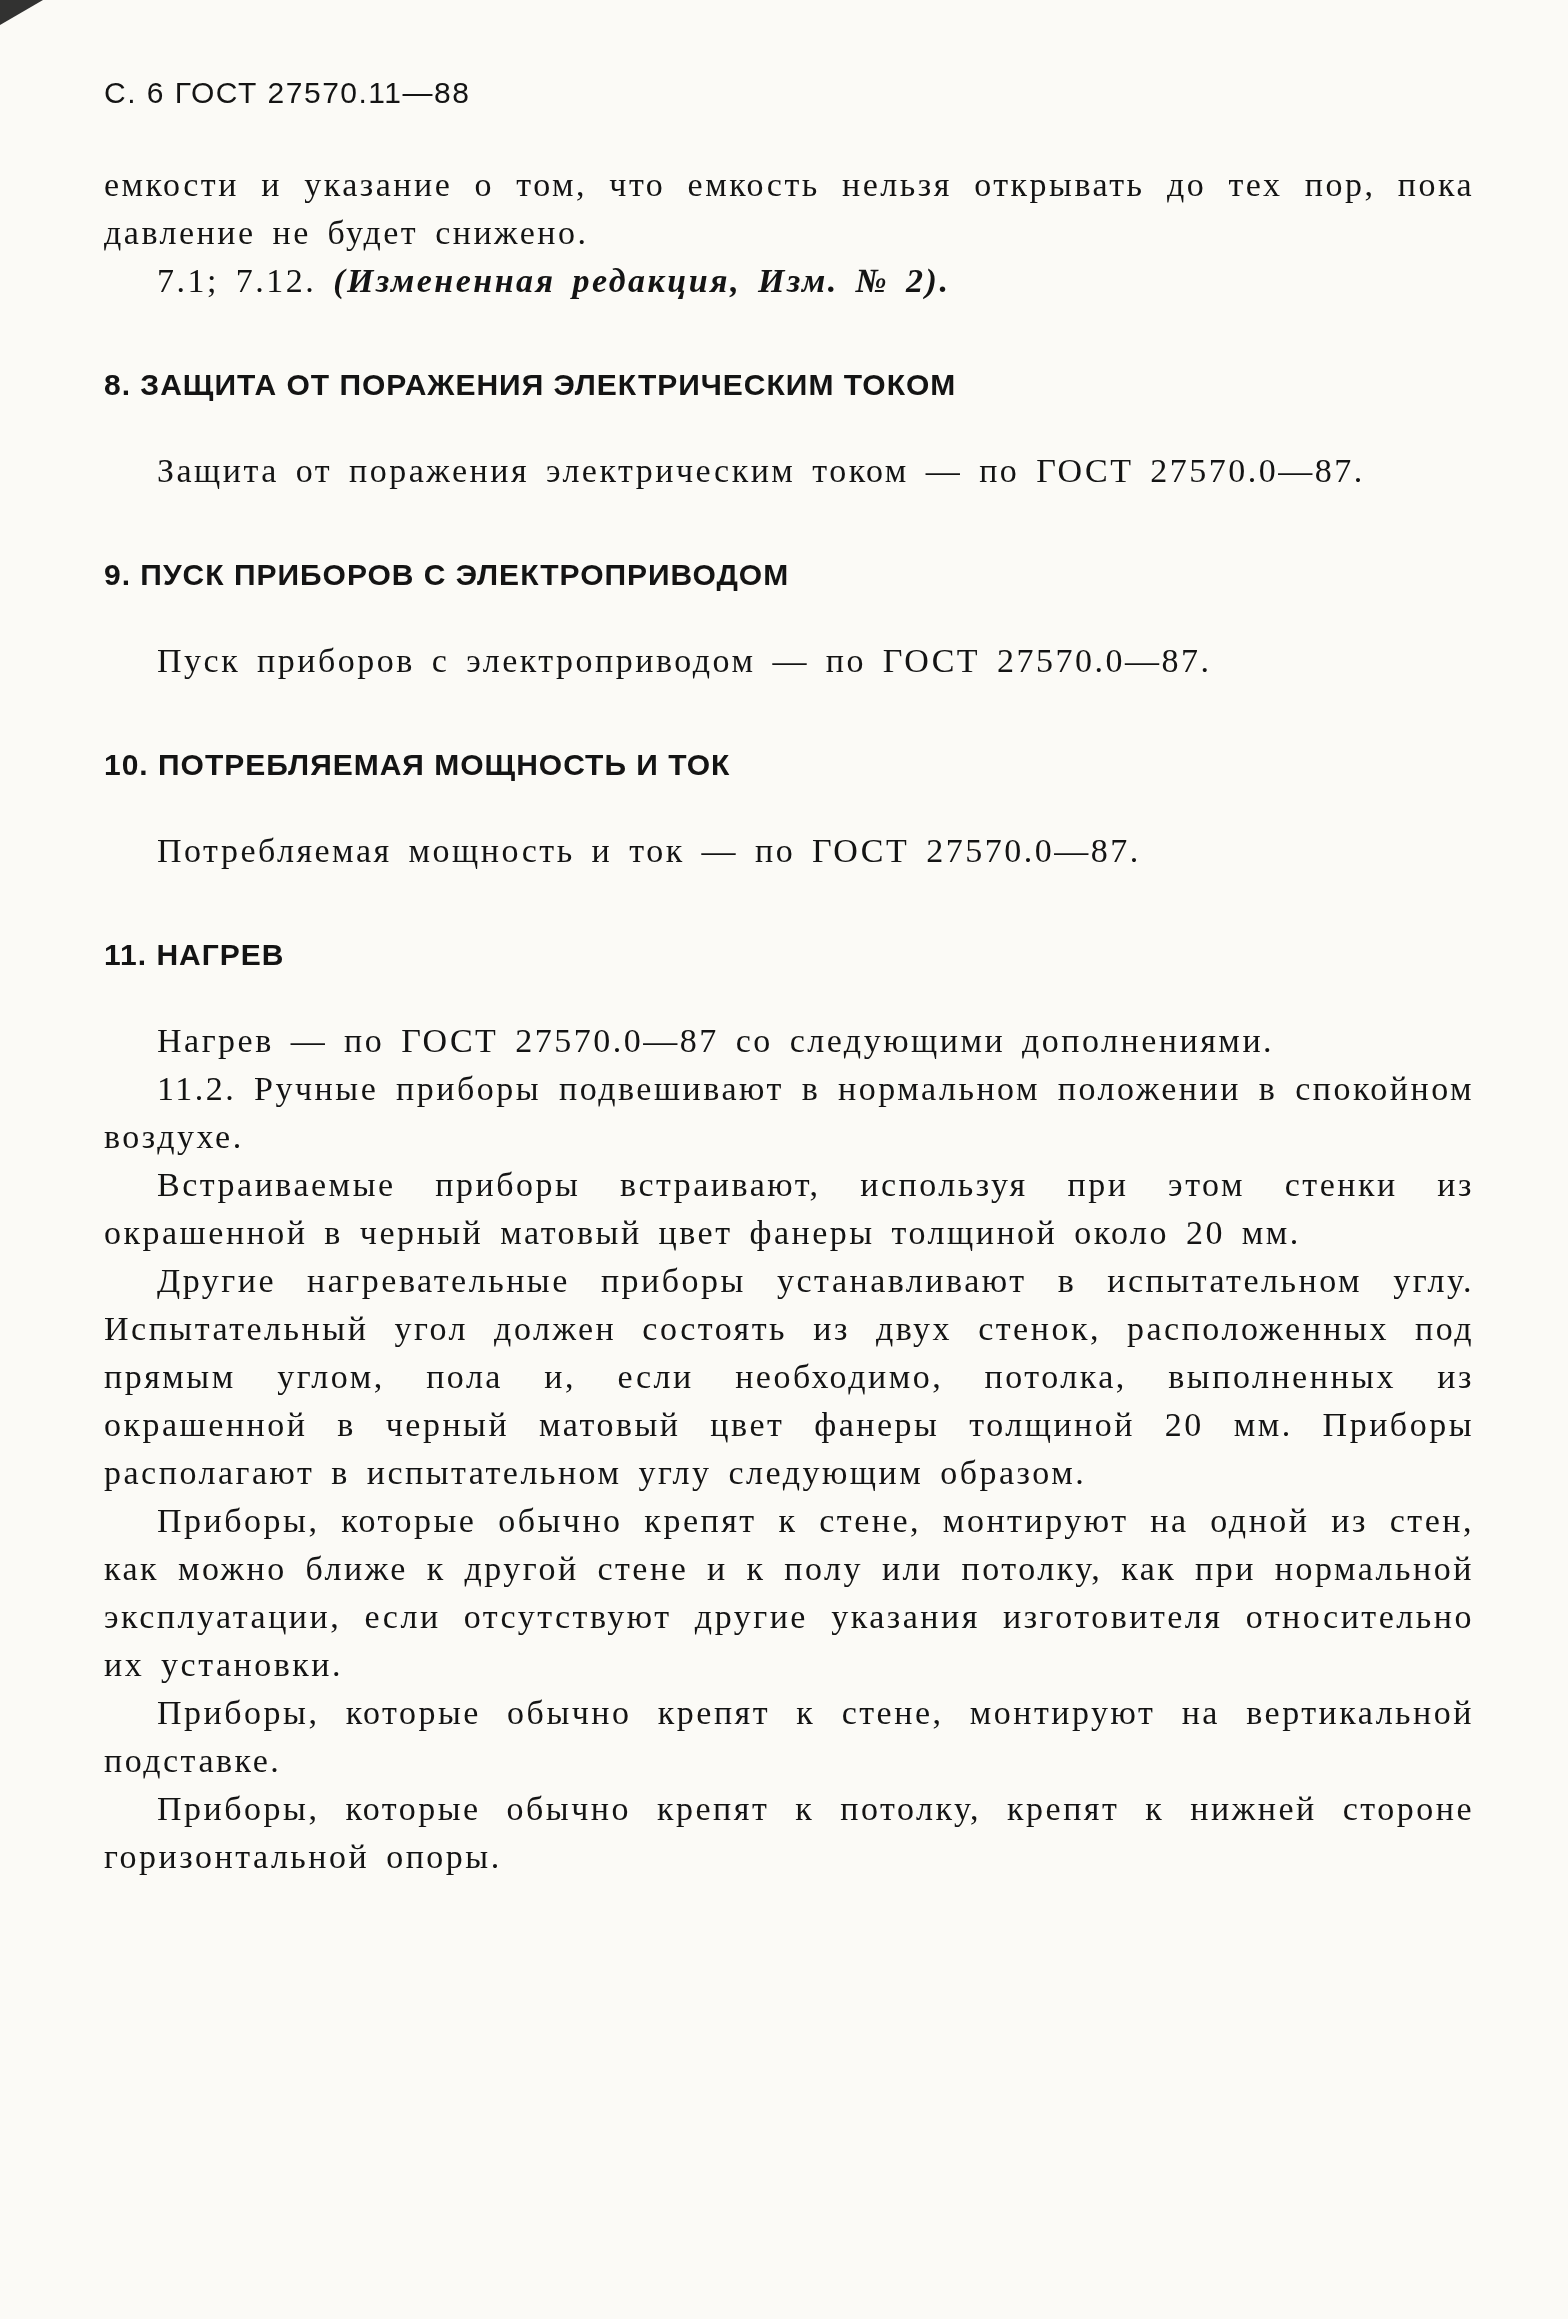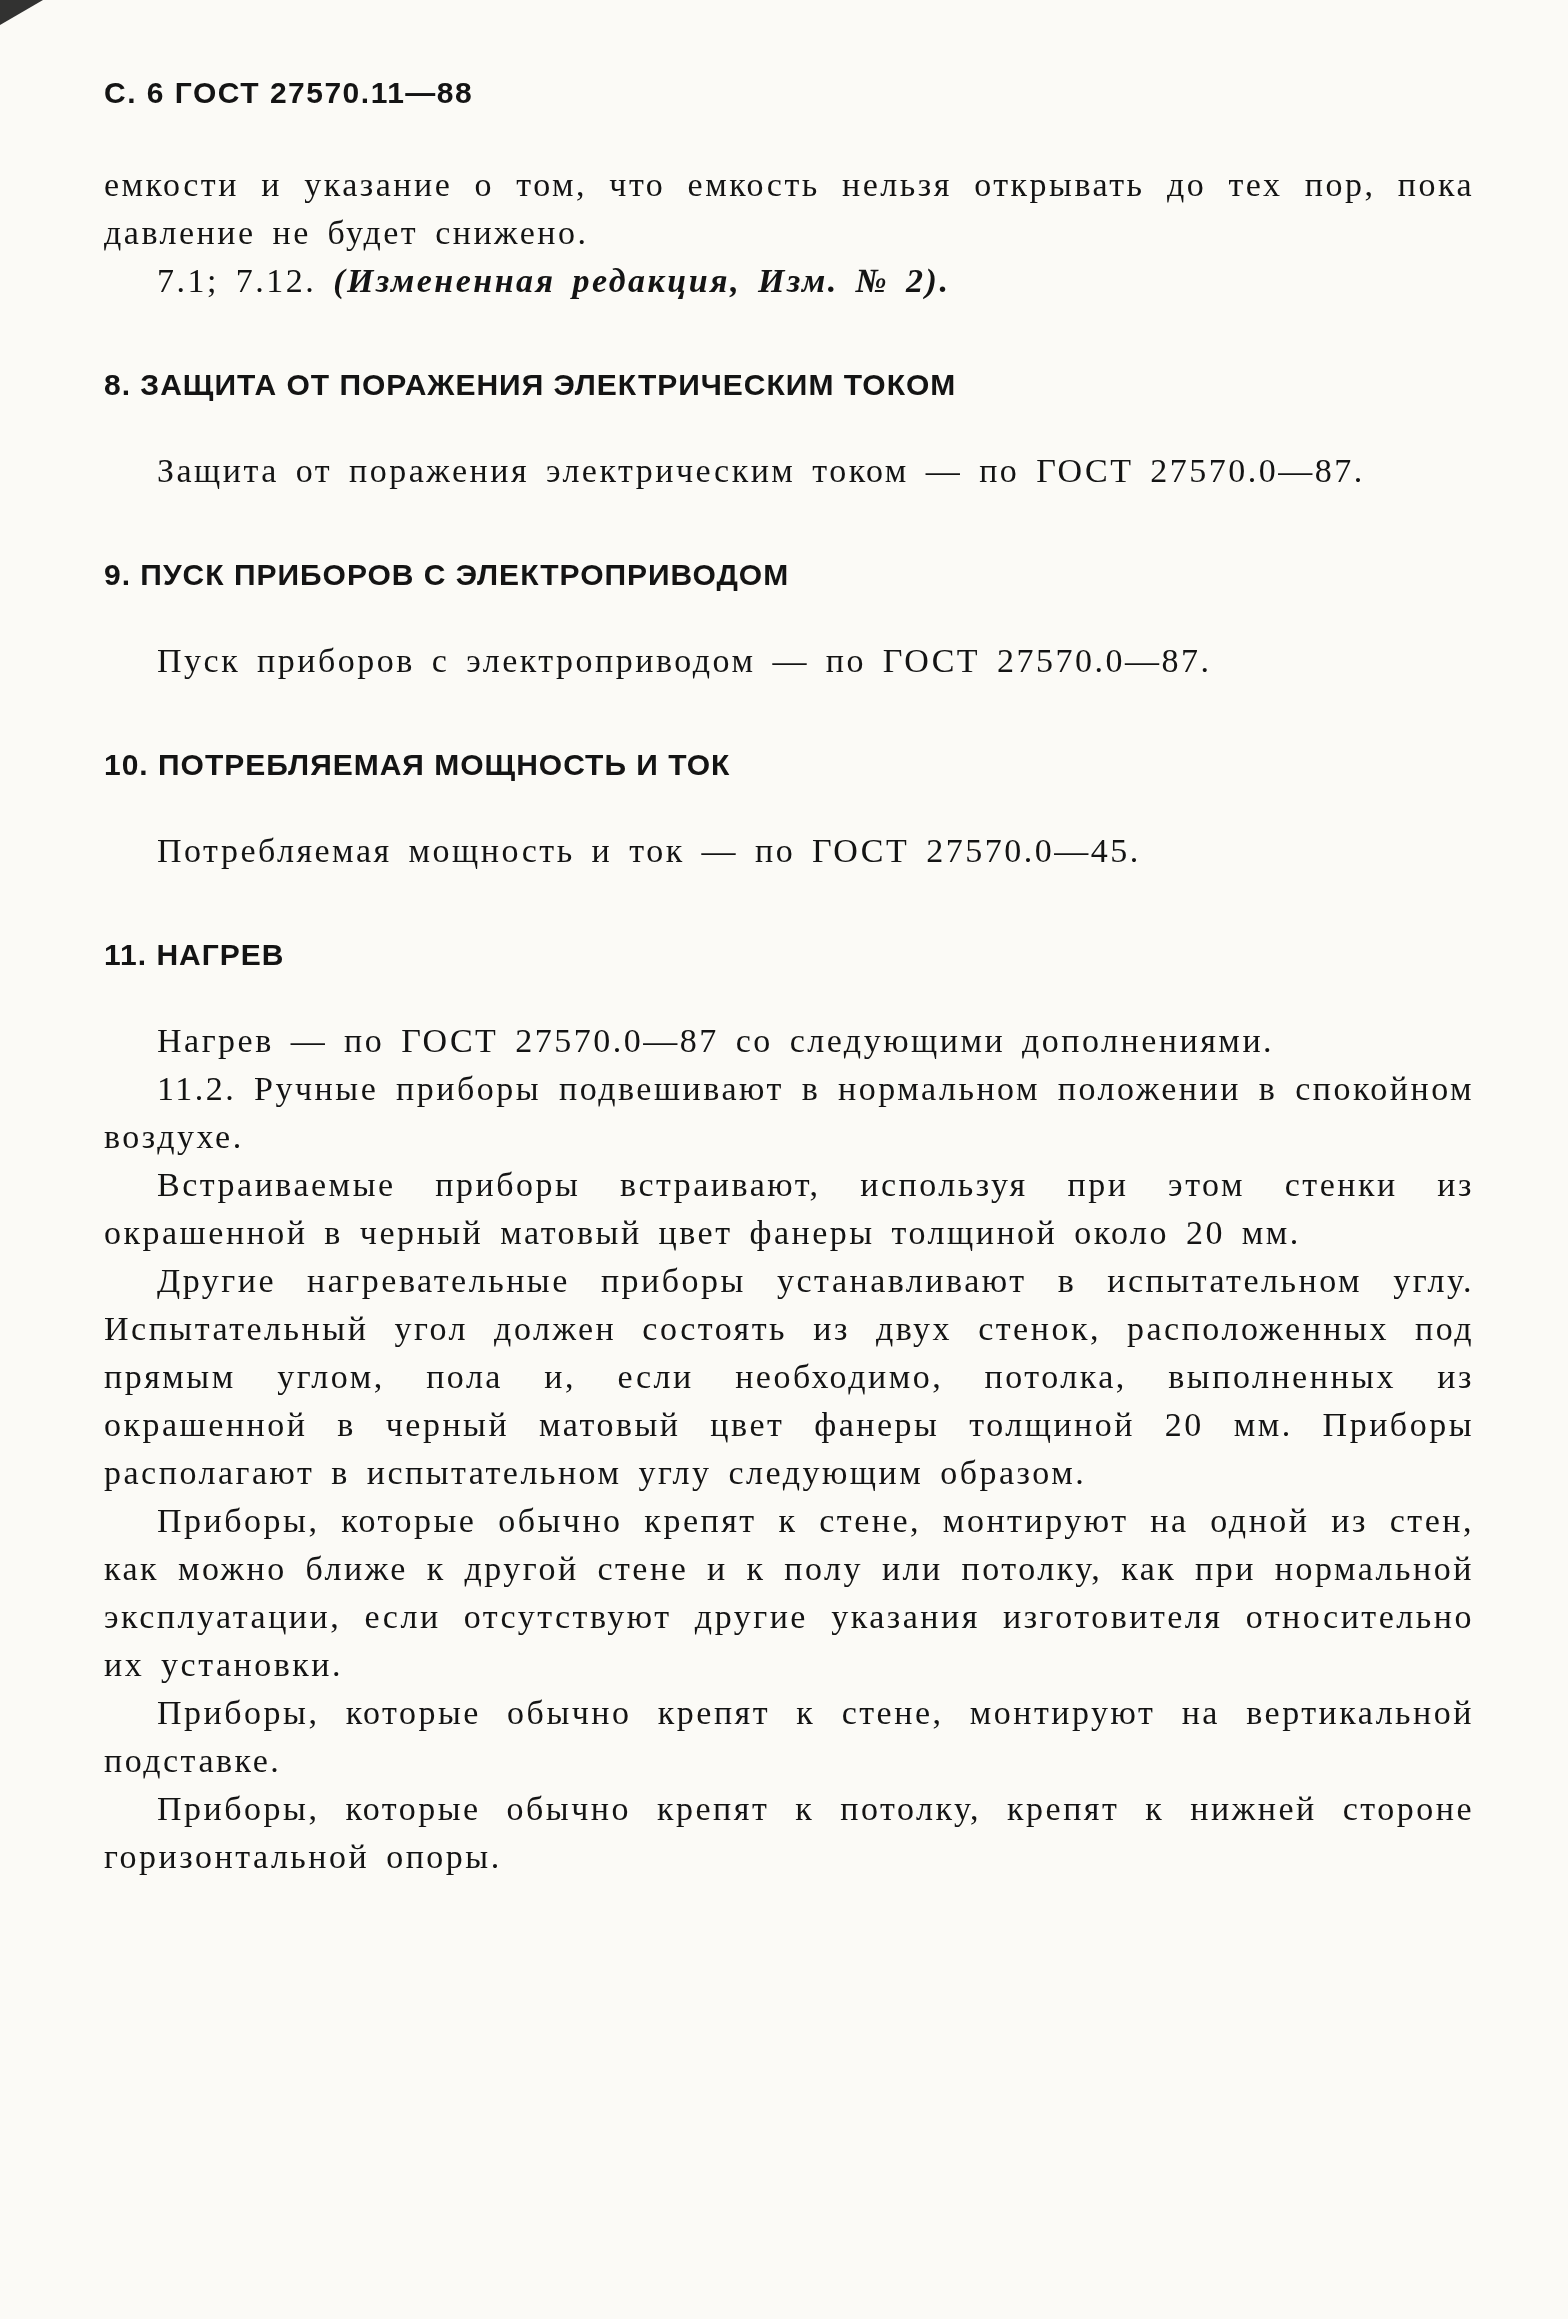--- a/index.html
+++ b/index.html
@@ -23,21 +23,21 @@
       top: 0;
       left: 0;
       width: 0;
       height: 0;
       border-top: 25.5px solid #1c1c1c;
       border-right: 43px solid transparent;
       opacity: 0.9;
     }
     .doc-header {
       font-family: "Liberation Sans", sans-serif;
-      font-weight: bold;
+      font-weight: normal;
       font-size: 30px;
       letter-spacing: 1.5px;
       margin: 0 0 51px 0;
     }
     .para {
       font-size: 34px;
       line-height: 48px;
       letter-spacing: 2.5px;
       word-spacing: 5.9px;
       text-align: justify;
@@ -74,21 +74,21 @@
   <h2 class="heading">8. ЗАЩИТА ОТ ПОРАЖЕНИЯ ЭЛЕКТРИЧЕСКИМ ТОКОМ</h2>
 
   <p class="para indent">Защита от поражения электрическим током — по ГОСТ 27570.0—87.</p>
 
   <h2 class="heading">9. ПУСК ПРИБОРОВ С ЭЛЕКТРОПРИВОДОМ</h2>
 
   <p class="para indent">Пуск приборов с электроприводом — по ГОСТ 27570.0—87.</p>
 
   <h2 class="heading">10. ПОТРЕБЛЯЕМАЯ МОЩНОСТЬ И ТОК</h2>
 
-  <p class="para indent">Потребляемая мощность и ток — по ГОСТ 27570.0—45.</p>
+  <p class="para indent">Потребляемая мощность и ток — по ГОСТ 27570.0—87.</p>
 
   <h2 class="heading">11. НАГРЕВ</h2>
 
   <p class="para indent">Нагрев — по ГОСТ 27570.0—87 со следующими дополнениями.</p>
 
   <p class="para indent">11.2. Ручные приборы подвешивают в нормальном положении в спокойном воздухе.</p>
 
   <p class="para indent">Встраиваемые приборы встраивают, используя при этом стенки из окрашенной в черный матовый цвет фанеры толщиной около 20 мм.</p>
 
   <p class="para indent">Другие нагревательные приборы устанавливают в испытательном углу. Испытательный угол должен состоять из двух стенок, расположенных под прямым углом, пола и, если необходимо, потолка, выполненных из окрашенной в черный матовый цвет фанеры толщиной 20 мм. Приборы располагают в испытательном углу следующим образом.</p>

